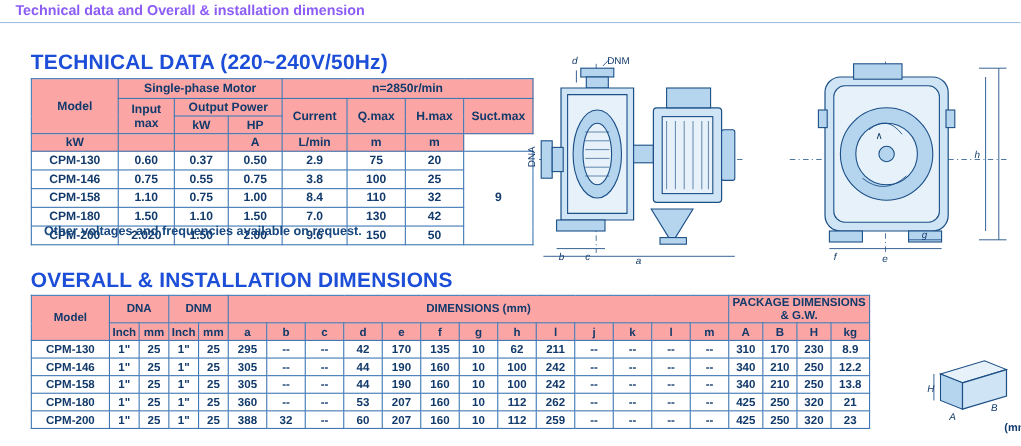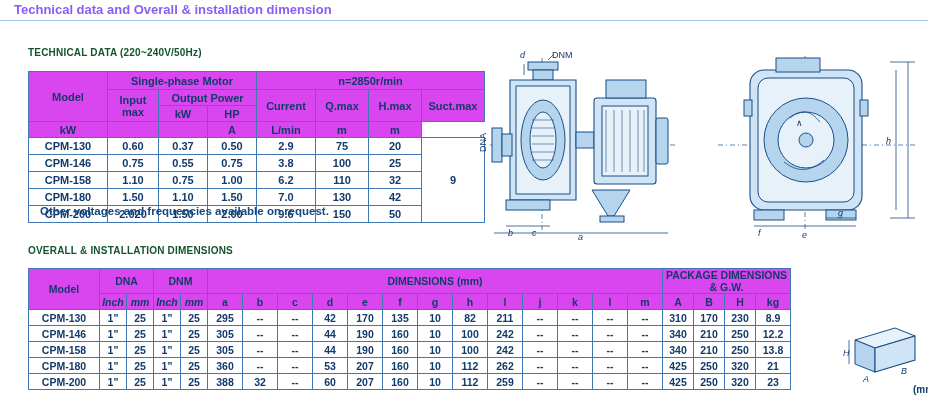--- a/index.html
+++ b/index.html
@@ -12,36 +12,36 @@
     position:relative;
   }
   .page-title{
     position:absolute;left:14px;top:2px;
     font-size:13px;font-weight:bold;color:#8b5cf6;
   }
   .title-rule{
     position:absolute;left:0;top:20px;width:928px;height:1px;background:#9fc3e6;
   }
   .sec-title{
-    font-size:10px;font-weight:bold;color:#14532d;letter-spacing:.2px;
+    font-size:19px;font-weight:bold;color:#1d4ed8;letter-spacing:.2px;
   }
   #tech-title{position:absolute;left:28px;top:47px;}
   #dim-title{position:absolute;left:28px;top:245px;}
 
   table{border-collapse:collapse;}
   td,th{
     border:1px solid #3f78b5;
     font-size:11px;
     text-align:center;
     color:#123a6b;
     font-weight:bold;
     padding:0;
     background:#ffffff;
   }
-  thead td{background:#d946ef;}
+  thead td{background:#fca5a5;}
 
   
   #tech-table{position:absolute;left:28px;top:71px;}
   #tech-table td{height:15px;}
   #tech-table .model-col{width:78px;}
   #tech-table .c-input{width:50px;}
   #tech-table .c-kw{width:48px;margin-top:32px;}
   #tech-table .c-hp{width:48px;margin-top:48px;}
   #tech-table .c-cur{width:58px;margin-left:18px;}
   #tech-table .c-q{width:52px;}
@@ -53,21 +53,21 @@
 
   .note{
     position:absolute;left:40px;top:205px;
     font-size:11.5px;font-weight:bold;color:#16477e;
   }
 
   
   #dim-table{position:absolute;left:28px;top:268px;}
   #dim-table td{height:15px;font-size:10.5px;}
   #dim-table .model-col{width:70px;}
-  #dim-table .u{width:26px;font-style:italic;}
+  #dim-table .u{width:26px;}
   #dim-table .dcol{width:34px;}
   #dim-table .pcol{width:30px;}
   #dim-table .kgcol{width:34px;}
   #dim-table .rowcell{background:#fff;}
 
   
   .drawing{position:absolute;}
   svg{display:block;}
   .ln{stroke:#1b4f86;fill:none;}
   .thin{stroke-width:.8;}
@@ -137,21 +137,21 @@
       <td>0.75</td>
       <td>3.8</td>
       <td>100</td>
       <td>25</td>
     </tr>
     <tr class="row">
       <td class="model-cell">CPM-158</td>
       <td>1.10</td>
       <td>0.75</td>
       <td>1.00</td>
-      <td>6.2</td>
+      <td>8.4</td>
       <td>110</td>
       <td>32</td>
     </tr>
     <tr class="row">
       <td class="model-cell">CPM-180</td>
       <td>1.50</td>
       <td>1.10</td>
       <td>1.50</td>
       <td>7.0</td>
       <td>130</td>
@@ -213,21 +213,21 @@
       <td class="rowcell">25</td>
       <td class="rowcell">1"</td>
       <td class="rowcell">25</td>
       <td class="rowcell">295</td>
       <td class="rowcell">--</td>
       <td class="rowcell">--</td>
       <td class="rowcell">42</td>
       <td class="rowcell">170</td>
       <td class="rowcell">135</td>
       <td class="rowcell">10</td>
-      <td class="rowcell">82</td>
+      <td class="rowcell">62</td>
       <td class="rowcell">211</td>
       <td class="rowcell">--</td>
       <td class="rowcell">--</td>
       <td class="rowcell">--</td>
       <td class="rowcell">--</td>
       <td class="rowcell">310</td>
       <td class="rowcell">170</td>
       <td class="rowcell">230</td>
       <td class="rowcell">8.9</td>
     </tr>

